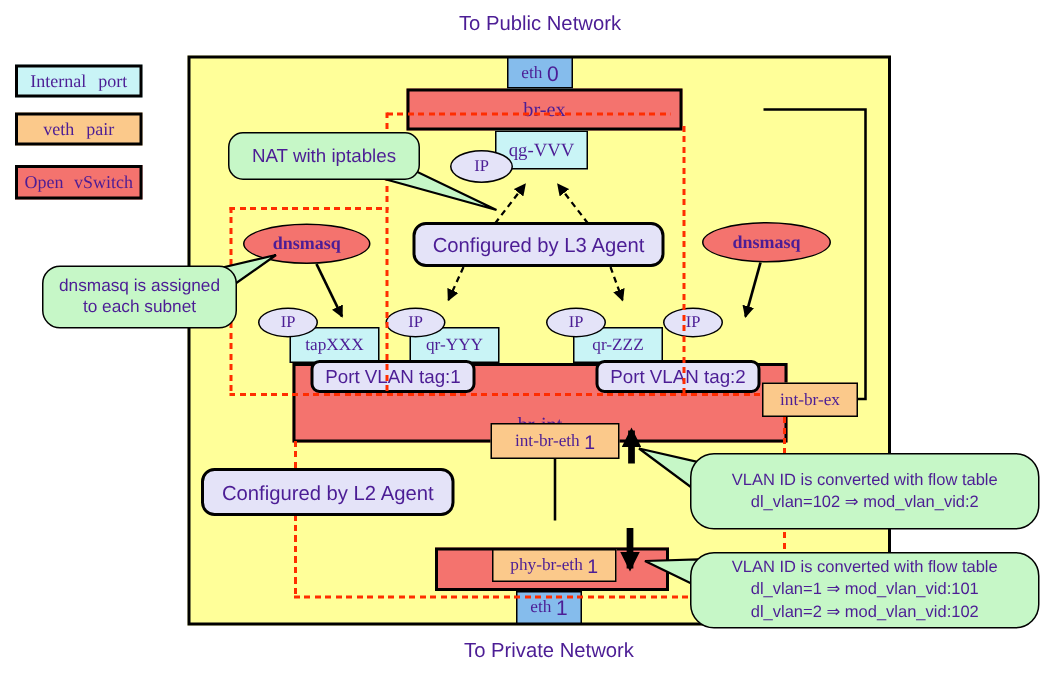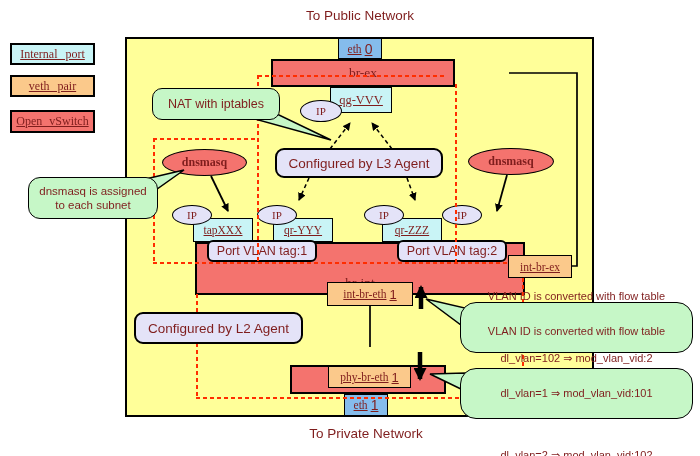--- a/index.html
+++ b/index.html
@@ -1,43 +1,43 @@
 <!DOCTYPE html>
 <html><head>
 <meta charset="utf-8">
 <style>
   html,body{margin:0;padding:0;background:#fff;}
   #stage{position:relative;width:700px;height:456px;background:#fff;overflow:hidden;
-         font-family:"Liberation Sans",sans-serif;color:#7f1d1d;}
+         font-family:"Liberation Sans",sans-serif;color:#4c1d95;}
   .abs{position:absolute;box-sizing:border-box;}
   .cbox{display:flex;align-items:center;justify-content:center;text-align:center;}
   .serif{font-family:"Liberation Serif",serif;}
   .outer{background:#FFFF99;border:2px solid #000;}
   .bar{background:#F4736E;border:2px solid #000;z-index:3;}
   .barlabel{font-family:"Liberation Serif",serif;font-size:13.5px;z-index:4;}
-  .pbox{border:1.6px solid #000;font-family:"Liberation Serif",serif;font-size:11.5px;z-index:5;text-decoration:underline;}
+  .pbox{border:1.6px solid #000;font-family:"Liberation Serif",serif;font-size:11.5px;z-index:5;}
   .cyan{background:#C9F4F6;}
   .orange{background:#FBC98B;}
   .blue{background:#85BCEC;}
   .lav{background:#E4E3F8;}
   .ell{border:1.6px solid #000;border-radius:50%;background:#E4E3F8;z-index:5;
        font-family:"Liberation Serif",serif;font-size:11px;}
   .red-ell{background:#F4736E;font-size:12px;font-weight:bold;}
   .vlan{border:2px solid #000;border-radius:6px;font-size:12.5px;z-index:5;
         font-family:"Liberation Sans",sans-serif;}
   .agent{background:#E4E3F8;border:2px solid #000;border-radius:9px;font-size:13.5px;z-index:8;}
   .callout{background:#C6F7C7;border:1.6px solid #000;z-index:8;}
   .num{font-family:"Liberation Sans",sans-serif;font-size:14px;margin-left:3px;}
   .dashH{height:2px;z-index:6;background:repeating-linear-gradient(90deg,#FF2D00 0,#FF2D00 4px,transparent 4px,transparent 7px);}
   .dashV{width:2px;z-index:6;background:repeating-linear-gradient(180deg,#FF2D00 0,#FF2D00 4px,transparent 4px,transparent 7px);}
   .title{font-size:13.5px;text-align:center;z-index:2;}
   svg.lines{position:absolute;left:0;top:0;z-index:2;}
   svg.arrows{position:absolute;left:0;top:0;z-index:7;}
   svg.tails{position:absolute;left:0;top:0;z-index:8;}
-  .flowtxt{font-size:11px;line-height:15px;border-radius:16px;gap:47px;}
+  .flowtxt{font-size:11px;line-height:15px;border-radius:16px;}
 </style>
 </head>
 <body>
 
 <div id="stage">
 
   <div class="abs title" style="left:230px;top:8px;width:260px;">To Public Network</div>
   <div class="abs title" style="left:236px;top:426px;width:260px;">To Private Network</div>
 
   <div class="abs cbox pbox cyan serif" style="left:10px;top:43px;width:85px;height:22px;border-width:2px;font-size:12px;word-spacing:5px;">Internal port</div>

